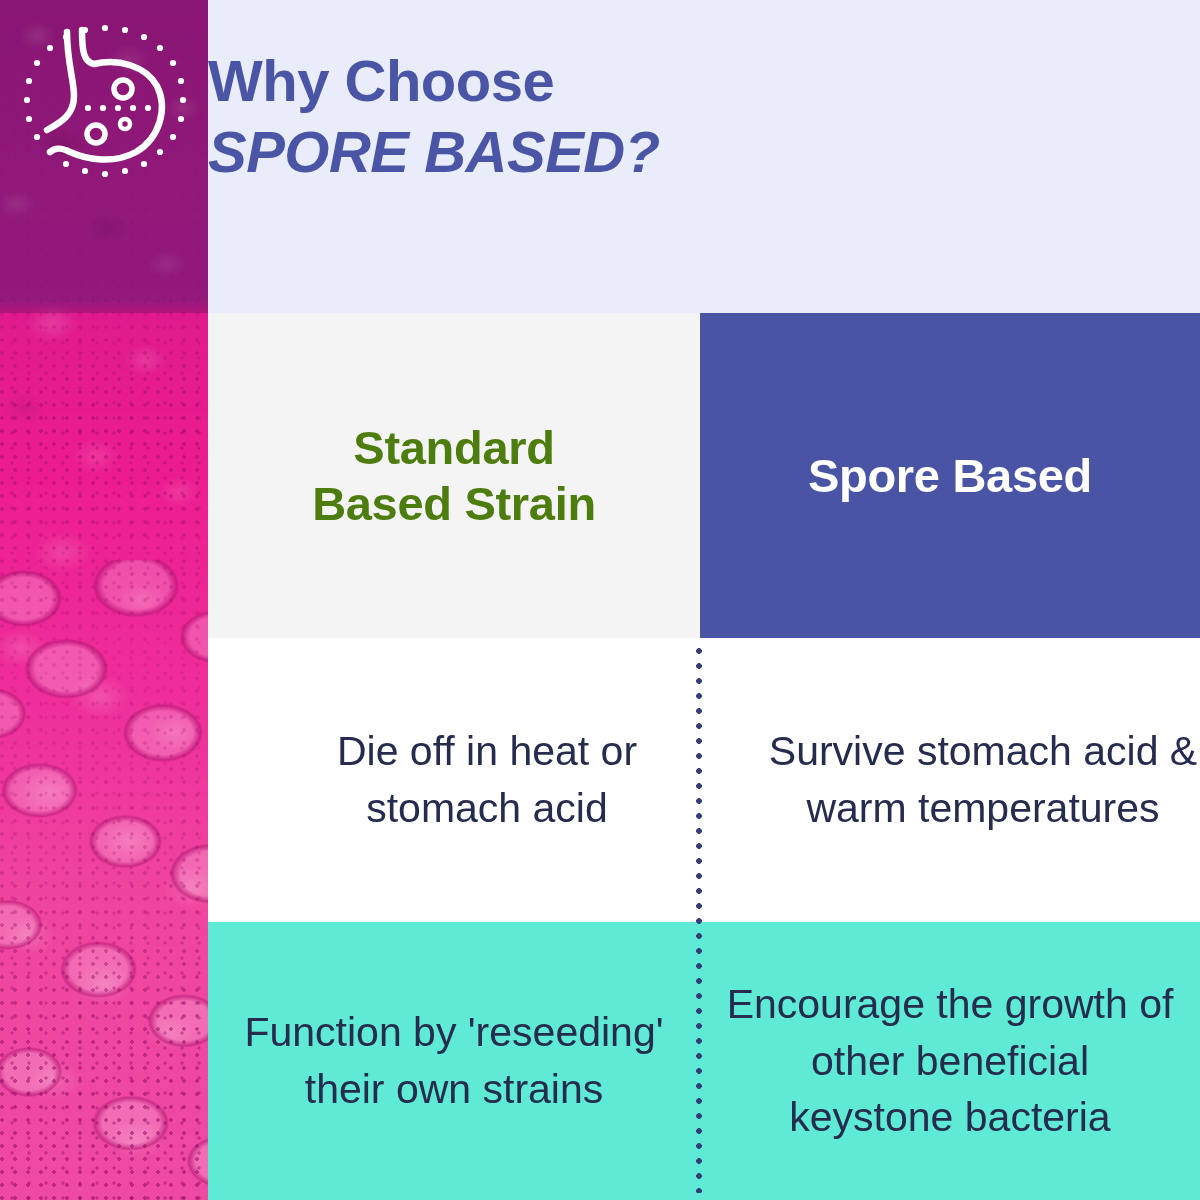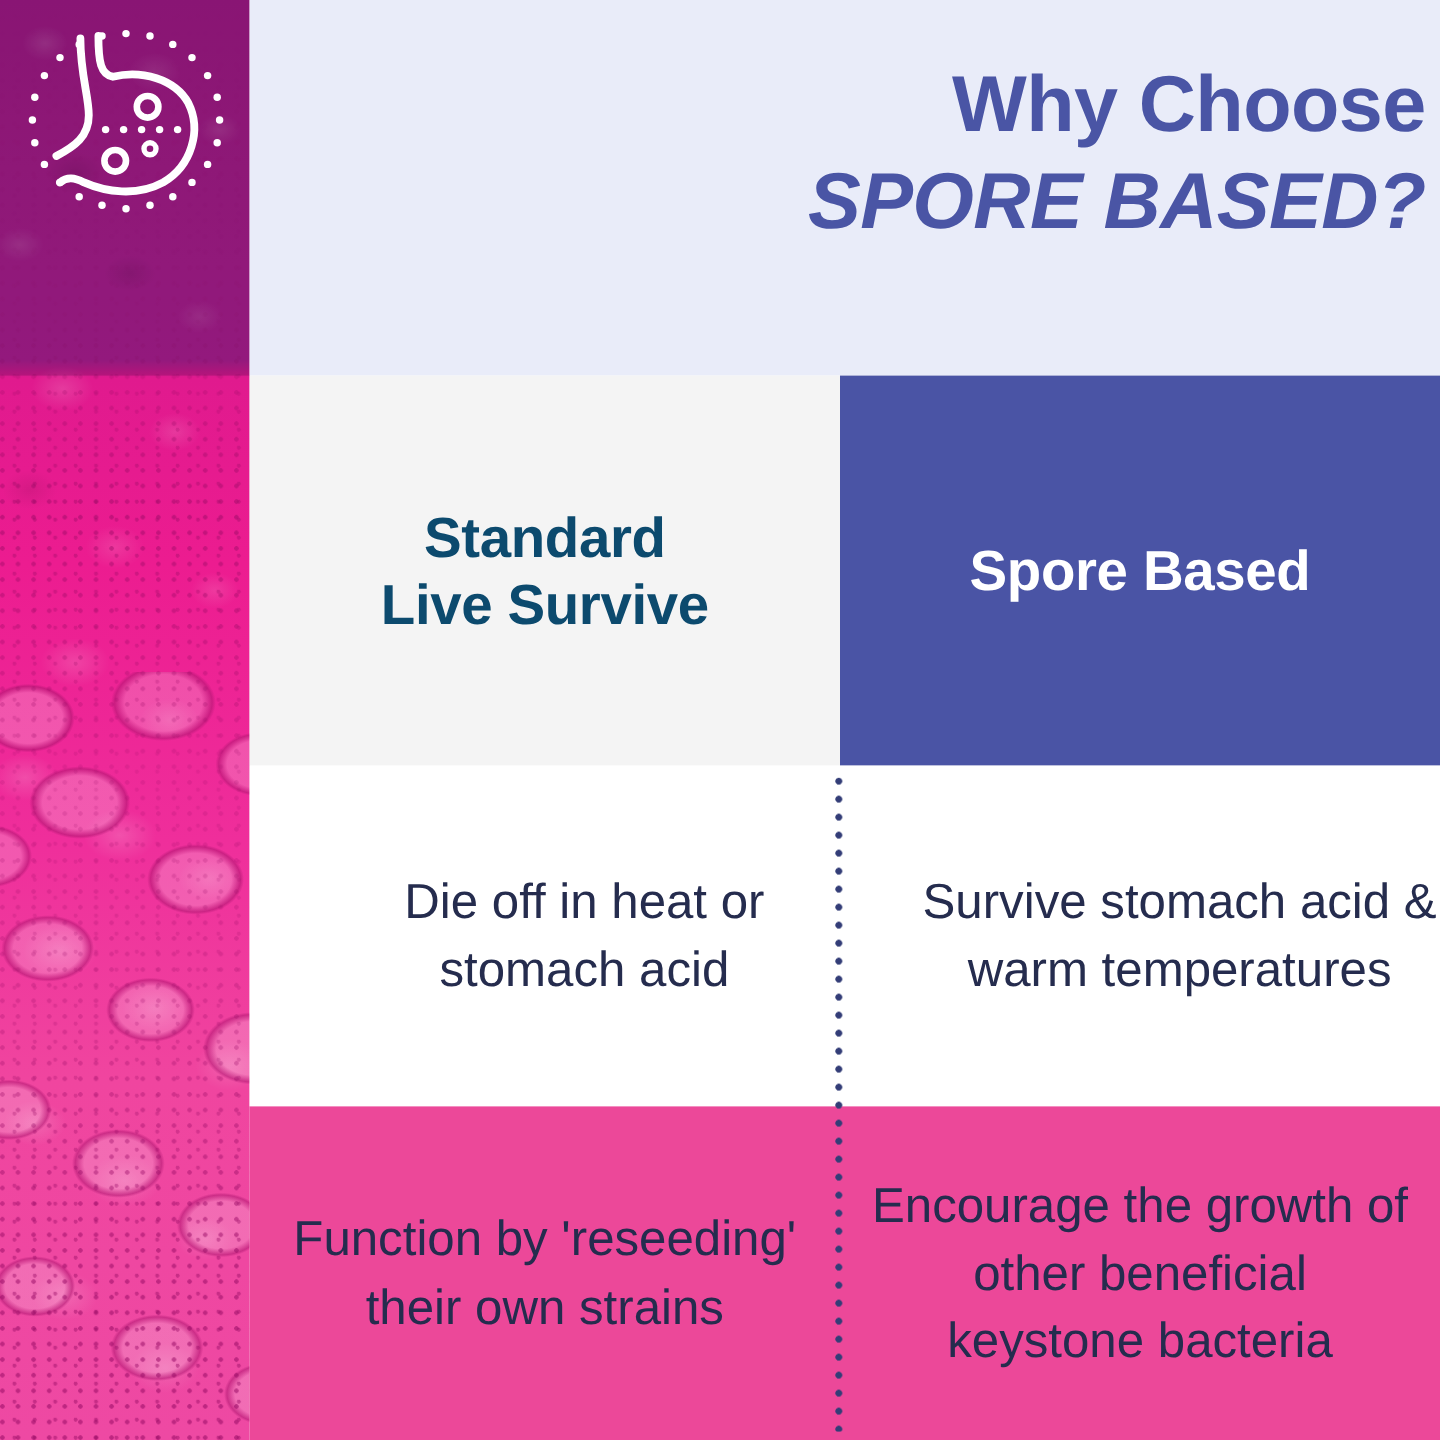--- a/index.html
+++ b/index.html
@@ -125,26 +125,26 @@
     position: absolute;
     left: 208px;
     top: 0;
     width: 992px;
     height: 313px;
     background: #e9ecf9;
   }
   .title {
     position: absolute;
     left: 0;
-    right: 12px;
+    right: 0;
     top: 46px;
-    text-align: right;
+    text-align: left;
     color: #4a55a5;
     font-weight: bold;
-    font-size: 66px;
+    font-size: 58px;
     line-height: 1.22;
     letter-spacing: -0.5px;
   }
   .title .line2 { display: block; font-style: italic; }
 
   
   .colhead-row {
     position: absolute;
     left: 208px;
     top: 313px;
@@ -169,38 +169,38 @@
     align-items: center;
     justify-content: center;
   }
   .colhead-text {
     text-align: center;
     font-weight: bold;
     font-size: 47px;
     line-height: 1.18;
     letter-spacing: -0.3px;
   }
-  .colhead-left .colhead-text { color: #0c4a6e; }
+  .colhead-left .colhead-text { color: #4d7c0f; }
   .colhead-right .colhead-text { color: #ffffff; }
 
   
   .rows {
     position: absolute;
     left: 208px;
     top: 638px;
     width: 992px;
     height: 562px;
   }
   .row {
     position: relative;
     width: 100%;
     display: flex;
   }
   .row-1 { height: 284px; background: #ffffff; padding-left: 33px; }
-  .row-2 { height: 278px; background: #ec4899; }
+  .row-2 { height: 278px; background: #5eead4; }
   .cell {
     display: flex;
     align-items: center;
     justify-content: center;
     box-sizing: border-box;
     padding: 8px 24px;
   }
   .cell-left  { width: 492px; }
   .cell-right { width: 500px; }
   .cell-text {
@@ -286,21 +286,21 @@
     <div class="title">
       <span>Why Choose</span>
       <span class="line2">SPORE BASED?</span>
     </div>
   </div>
 
   <div class="colhead-row">
     <div class="colhead-left">
       <div class="colhead-text">
         <span>Standard</span><br>
-        <span>Live Survive</span>
+        <span>Based Strain</span>
       </div>
     </div>
     <div class="colhead-right">
       <div class="colhead-text">
         <span>Spore Based</span><br>
       </div>
     </div>
   </div>
 
   <div class="rows">

